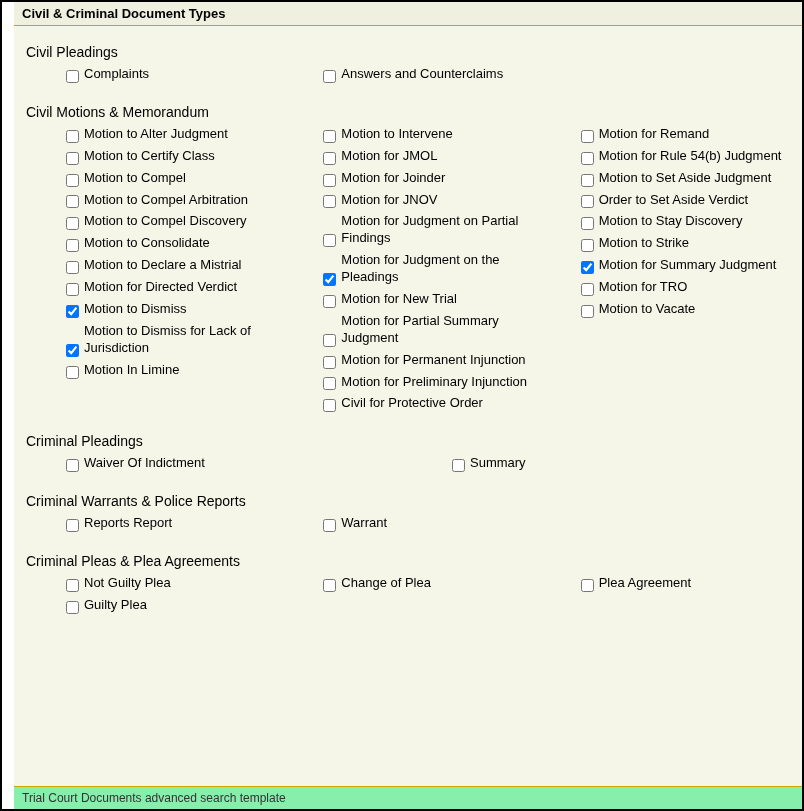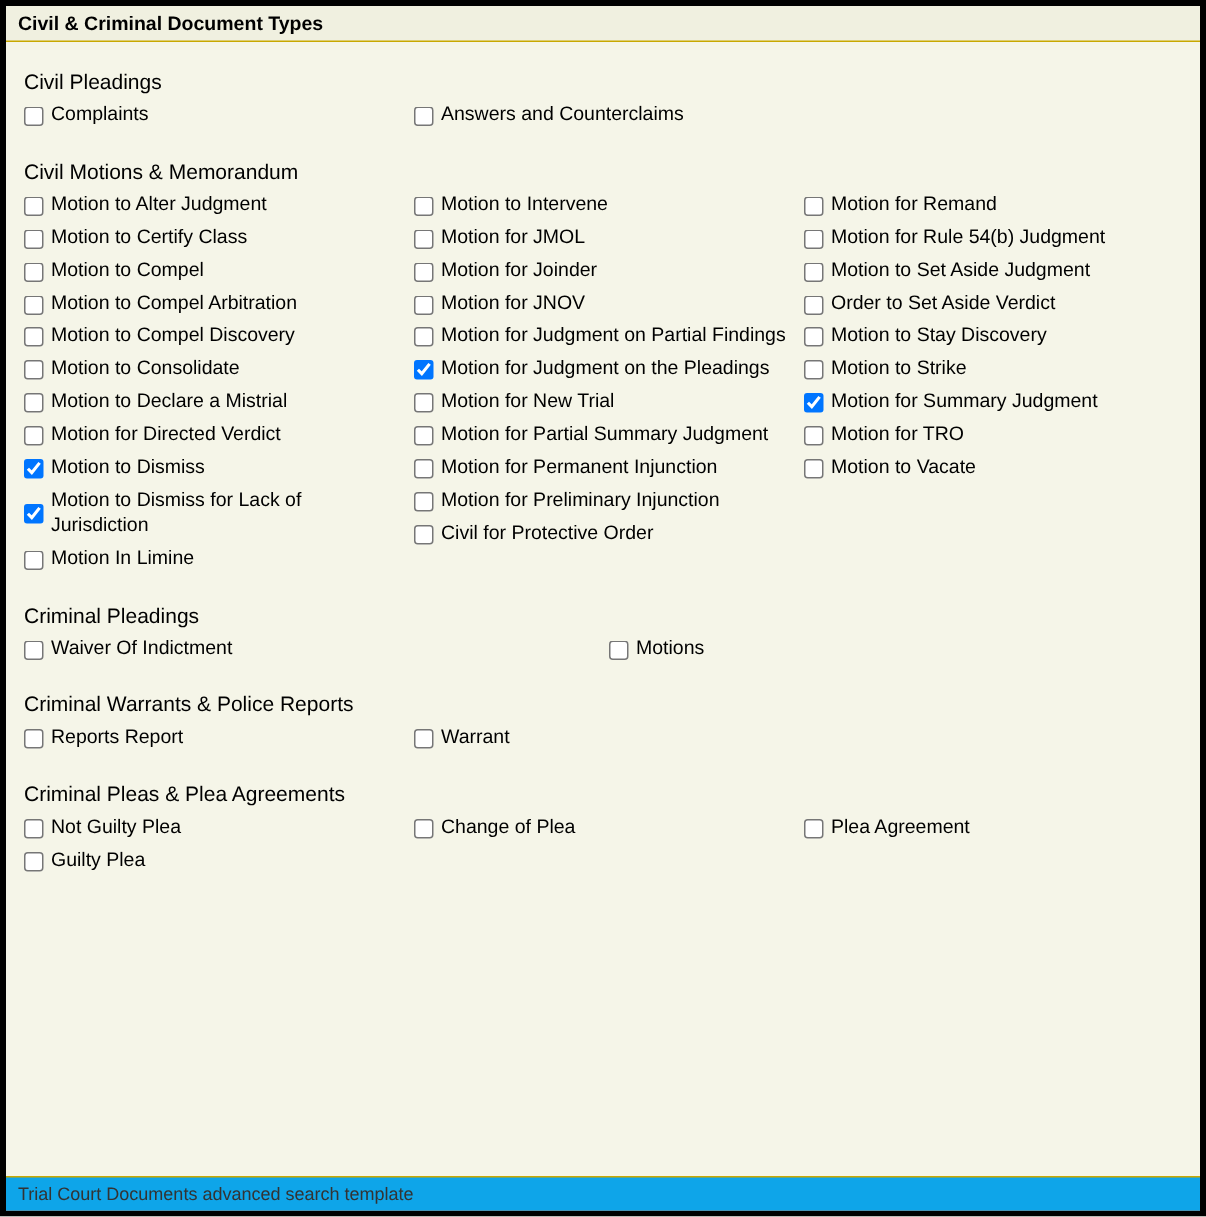--- a/index.html
+++ b/index.html
@@ -3,25 +3,26 @@
   <meta charset="utf-8">
   <style>
     * { box-sizing: border-box; margin: 0; padding: 0; }
     body {
       font-family: Arial, sans-serif;
       font-size: 13px;
       background: #fff;
       color: #000;
     }
     .outer {
-      border: 4px solid #000000;
+      border: 2px solid #000000;
       width: 804px;
       min-height: 811px;
       display: flex;
       flex-direction: column;
+      padding-left: 12px;
     }
     .header-bar {
       background: #f0f0e0;
       padding: 4px 8px;
       font-weight: bold;
       font-size: 13px;
       border-bottom: 1px solid #c8a800;
     }
     .content {
       padding: 8px 12px;
@@ -43,37 +44,38 @@
     }
     .col {
       flex: 1;
       padding-right: 8px;
     }
     .col:last-child {
       padding-right: 0;
     }
     .checkbox-item {
       display: flex;
-      align-items: center;
+      align-items: flex-end;
       margin-bottom: 5px;
       gap: 5px;
+      margin-left: 40px;
     }
     .checkbox-item input[type="checkbox"] {
       margin-top: 2px;
       flex-shrink: 0;
       width: 13px;
       height: 13px;
     }
     .checkbox-item label {
       line-height: 1.3;
       cursor: pointer;
     }
     .footer-bar {
       border-top: 1px solid #c8a800;
-      background: #0ea5e9;
+      background: #86efac;
       padding: 4px 8px;
       font-size: 12px;
       color: #333;
     }
   </style>
 </head>
 <body>
 
 <div class="outer">
   <div class="header-bar">
@@ -238,21 +240,21 @@
         <div class="columns">
           <div class="col">
             <div class="checkbox-item">
               <input type="checkbox" id="waiver-of-indictment" style="">
               <label for="waiver-of-indictment">Waiver Of Indictment</label>
             </div>
           </div>
           <div class="col">
             <div class="checkbox-item">
               <input type="checkbox" id="answer-criminal" style="">
-              <label for="answer-criminal">Motions</label>
+              <label for="answer-criminal">Summary</label>
             </div>
           </div>
         </div>
       </div>
       <div class="section">
         <div class="section-title">Criminal Warrants &amp; Police Reports</div>
         <div class="columns">
           <div class="col">
             <div class="checkbox-item">
               <input type="checkbox" id="police-report" style="">

